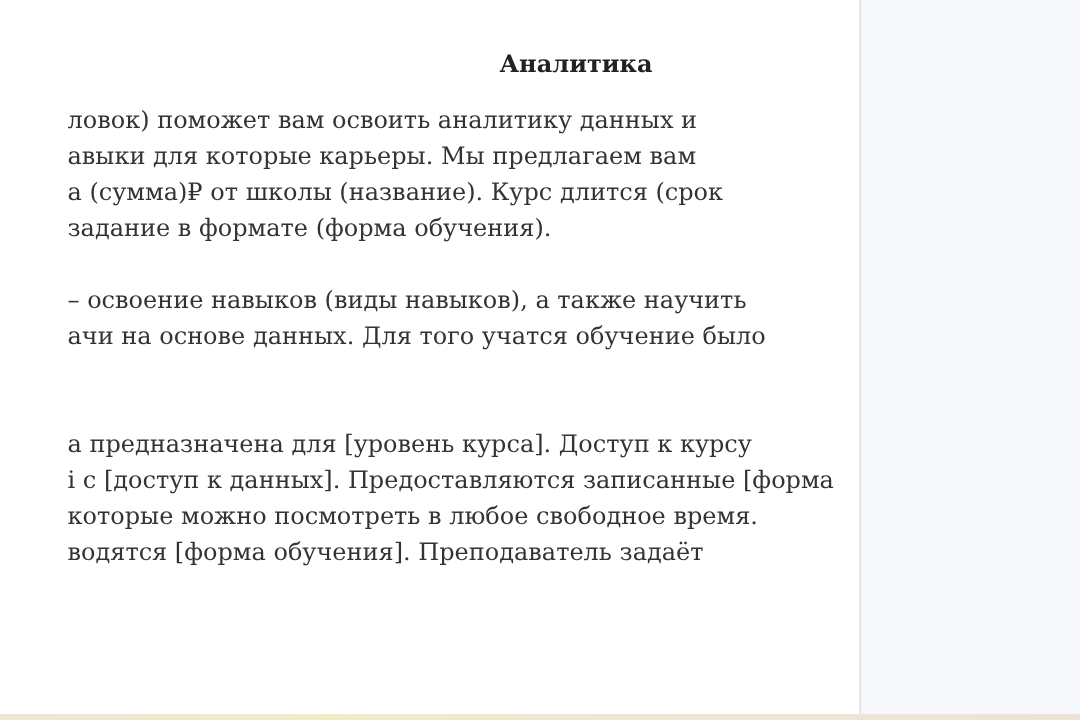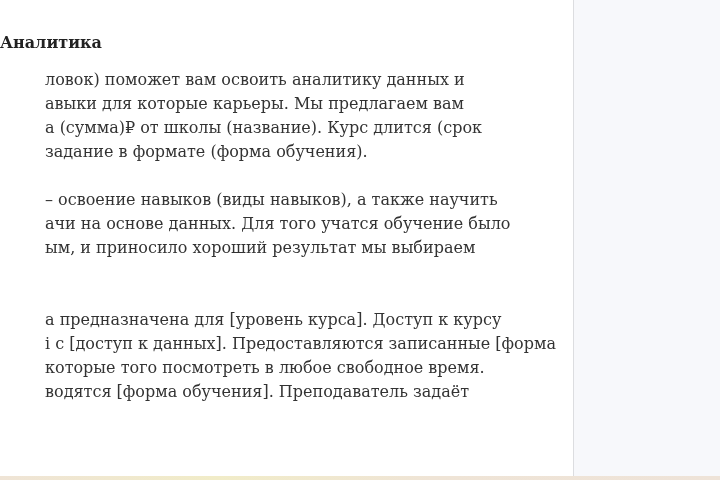--- a/index.html
+++ b/index.html
@@ -13,22 +13,22 @@
       background: #ffffff; border-right: 1px solid #dcdde0; overflow: hidden;
     }
     .side-area {
       position: absolute; left: 574px; top: 0; width: 146px; height: 476px; background: #f7f8fb;
     }
     .bottom-bar {
       position: absolute; left: 0; top: 476px; width: 720px; height: 4px;
       background: linear-gradient(to right, #efe4d6, #f1ecc8 30%, #efe4d6 60%, #eee3d8);
     }
     .title {
-      position: absolute; left: 0; width: 390px; top: 33px; text-align: left;
-      font-weight: bold; font-size: 16px; color: #222;
+      position: absolute; left: 0; width: 390px; top: 33px; text-align: right;
+      font-weight: bold; font-size: 16px; color: #222; padding-left: 45px;
     }
     .text {
       position: absolute; left: 0; top: 68px; width: 620px;
       font-size: 16px; line-height: 24px; color: #333;
     }
     .line { white-space: nowrap; height: 24px; margin-left: 45px; }
     .gap { height: 24px; }
   </style>
 </head>
 <body>
@@ -36,25 +36,24 @@
 <div class="page">
   <div class="title">Аналитика</div>
   <div class="text">
     <div class="line">ловок) поможет вам освоить аналитику данных и</div>
     <div class="line">авыки для которые карьеры. Мы предлагаем вам</div>
     <div class="line">а (сумма)₽ от школы (название). Курс длится (срок</div>
     <div class="line">задание в формате (форма обучения).</div>
     <div class="gap"></div>
     <div class="line"> – освоение навыков (виды навыков), а также научить</div>
     <div class="line">ачи на основе данных. Для того учатся обучение было</div>
-    <div class="line">ым, и приносило хороший результат мы выбираем</div>
     <div class="gap"></div>
     <div class="gap"></div>
     <div class="line">а предназначена для  [уровень курса]. Доступ к курсу</div>
     <div class="line">і с [доступ к данных]. Предоставляются записанные [форма</div>
-    <div class="line"> которые того посмотреть в любое свободное время.</div>
+    <div class="line"> которые можно посмотреть в любое свободное время.</div>
     <div class="line">водятся [форма обучения]. Преподаватель задаёт</div>
 
   </div>
 </div>
 
 <div class="side-area"></div>
 <div class="bottom-bar"></div>
 
 </body></html>

